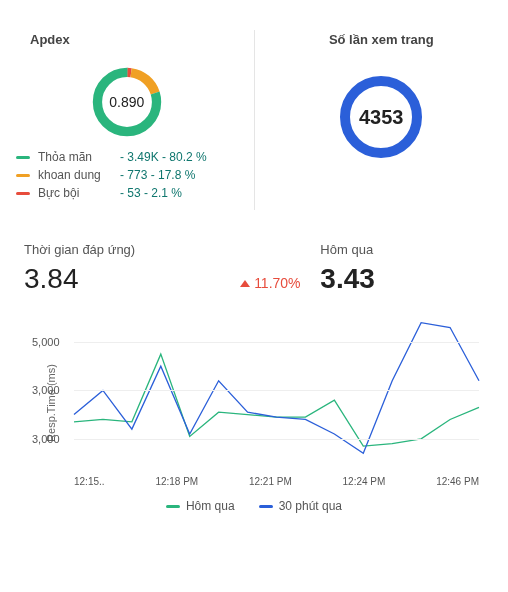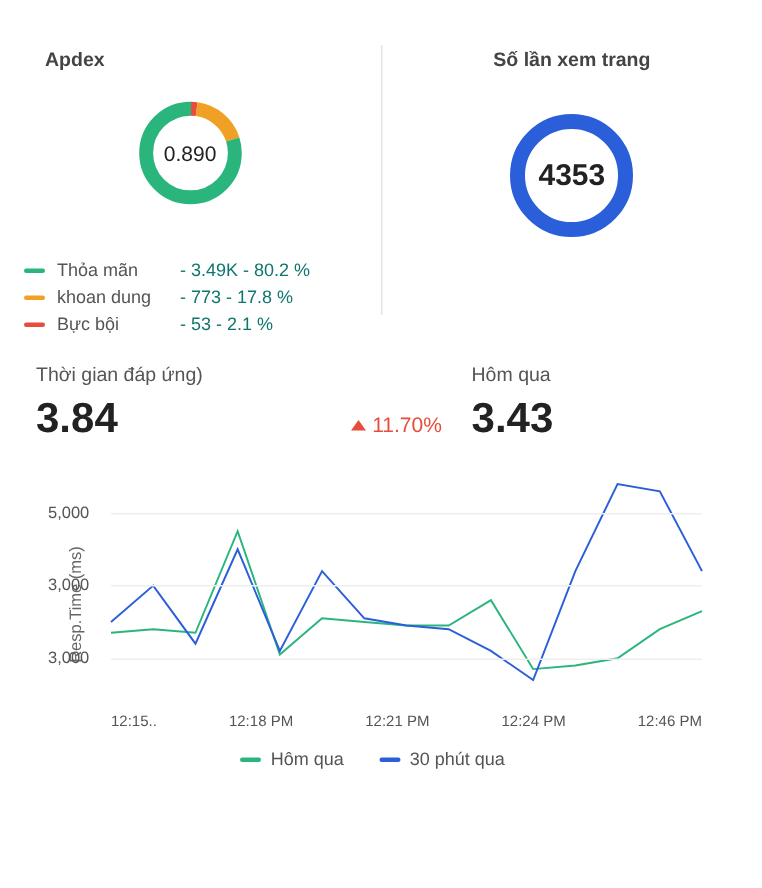--- a/index.html
+++ b/index.html
@@ -35,45 +35,45 @@
   }
   .panel-title.center { text-align: center; margin-left: 0; }
   .donut-wrap { display:flex; justify-content:center; align-items:center; height: 90px;}
   .donut { position: relative; width: 78px; height: 78px; }
   .donut svg { width: 78px; height: 78px; }
   .donut-label {
     position: absolute; inset: 0;
     display: flex; align-items: center; justify-content: center;
     font-size: 14px; font-weight: 500; color: #222;
   }
-  .legend { margin-top: 24px; font-size: 12px; color: #555; }
+  .legend { margin-top: 1px; font-size: 12px; color: #555; }
   .legend-row { display: flex; align-items: center; height: 18px; }
   .lg-swatch { width: 14px; height: 3px; border-radius: 2px; margin-right: 8px; }
   .lg-name { width: 82px; }
   .lg-val { color: #0f766e; }
   .ring-wrap { display:flex; justify-content:center; align-items:center; height: 120px;}
   .ring { position: relative; width: 82px; height: 82px; }
   .ring-circle {
     width: 82px; height: 82px; border-radius: 50%;
     border: 10px solid #2b5fd9;
   }
   .ring-label {
     position: absolute; inset: 0;
     display:flex; align-items:center; justify-content:center;
     font-size: 20px; font-weight: 600; color: #222;
   }
   .bottom {
-    padding: 22px 35px 10px 24px;
+    padding: 22px 24px 10px 24px;
   }
   .btm-head { display:flex; }
   .btm-col1 { flex: 1.2; }
   .btm-col2 { width: 100px; display:flex; align-items:flex-end; justify-content:center; padding-bottom: 4px;}
   .btm-col3 { flex: 1; }
   .sub-title { font-size: 13px; color: #555; margin-bottom: 6px; }
-  .big-num { font-size: 28px; font-weight: 700; color: #222; }
+  .big-num { font-size: 28px; font-weight: 400; color: #222; }
   .big-num.second { font-weight: 600; }
   .delta { color: #e74c3c; font-size: 14px; font-weight: 500; display:flex; align-items:center; gap:4px;}
   .delta-arrow {
     width: 0; height: 0;
     border-left: 5px solid transparent;
     border-right: 5px solid transparent;
     border-bottom: 7px solid #e74c3c;
   }
   .chart-area {
     margin-top: 18px;

